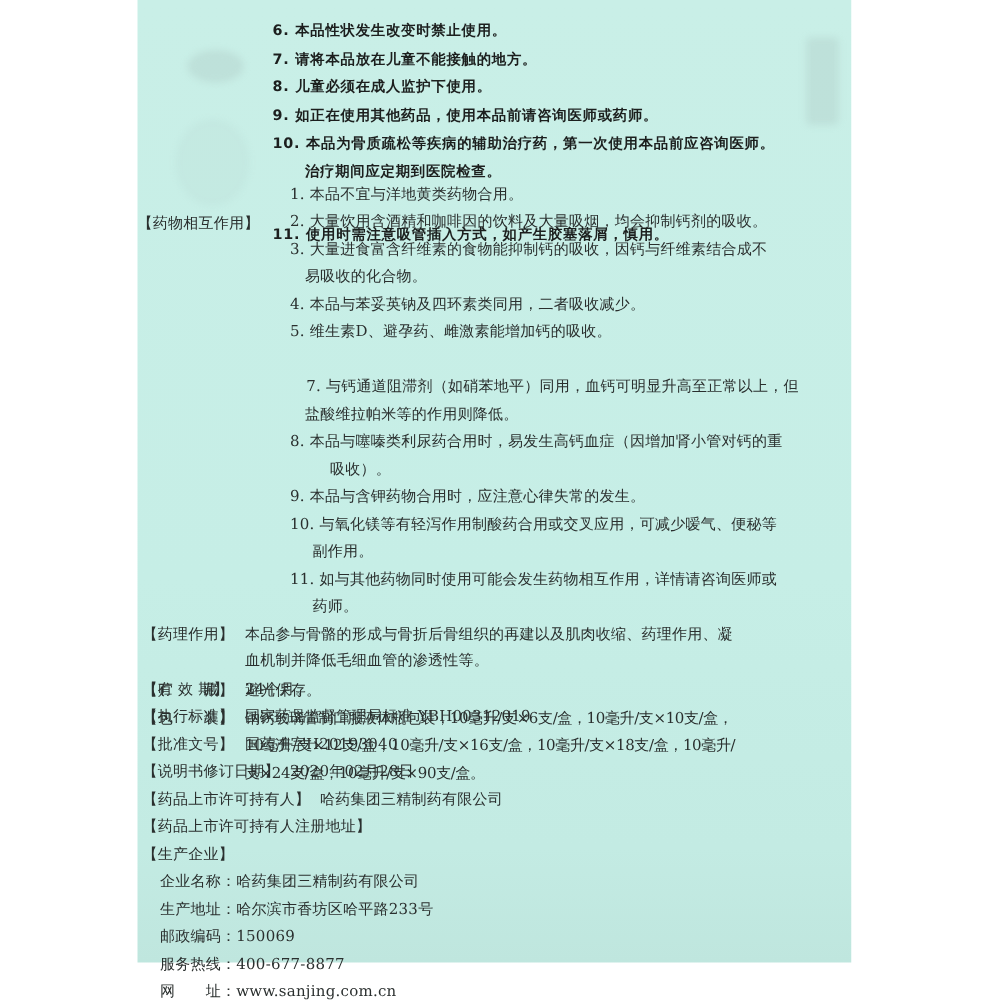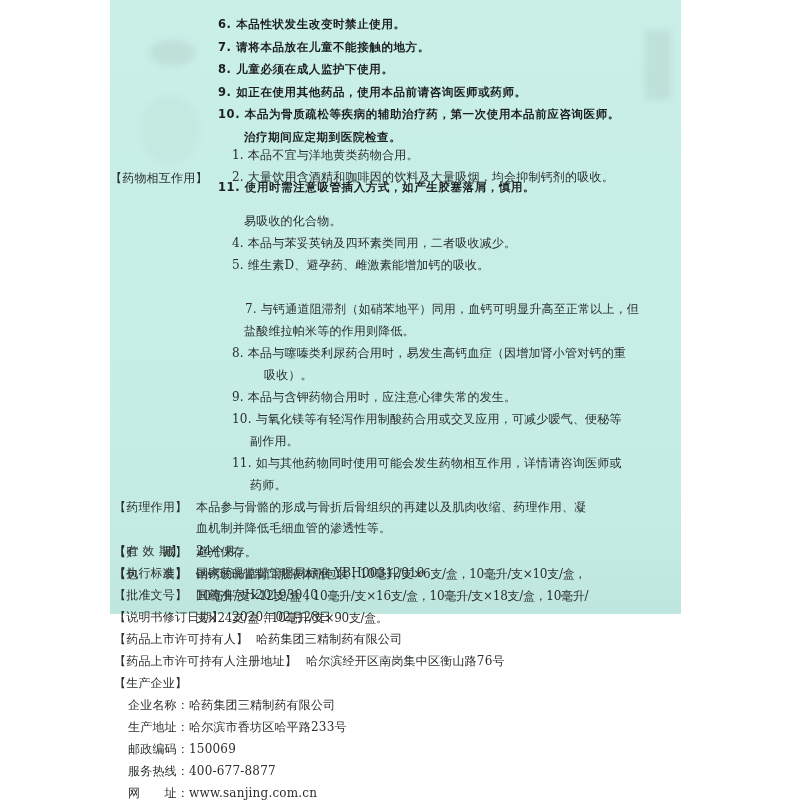--- a/index.html
+++ b/index.html
@@ -1,18 +1,18 @@
 <!DOCTYPE html>
 <html><head>
 <meta charset="utf-8">
 <style>
   html, body { margin:0; padding:0; }
   body { width:800px; height:800px; background:#ffffff; position:relative; overflow:hidden;
          font-family:"DejaVu Serif","Liberation Serif",serif; color:#2a2f2e; }
-  .paper { position:absolute; left:110px; top:0; width:571px; height:614px;
+  .paper { position:absolute; left:110px; top:0; width:571px; height:770px;
            background:linear-gradient(180deg,#c9efe7 0%,#c6eee6 60%,#c3ebe3 88%,#bfe6de 100%); }
   .ghost { position:absolute; border-radius:50%; background:rgba(160,185,180,0.25); filter:blur(3px); }
   .line { position:absolute; white-space:nowrap; font-size:12px; line-height:14px; letter-spacing:0.2px; }
   .bold { font-family:"DejaVu Sans","Liberation Sans",sans-serif; font-weight:bold; color:#1c1f1e; font-size:11.5px; letter-spacing:0.6px; }
 </style>
 </head>
 <body>
 
 <div class="paper">
   <div class="ghost" style="left:40px;top:40px;width:45px;height:26px;"></div>
@@ -23,20 +23,21 @@
   <div class="line bold" style="left:108px;top:40px;"><span>7.</span> <span>请将本品放在儿童不能接触的地方。</span></div>
   <div class="line bold" style="left:108px;top:62px;"><span>8.</span> <span>儿童必须在成人监护下使用。</span></div>
   <div class="line bold" style="left:108px;top:85px;"><span>9.</span> <span>如正在使用其他药品，使用本品前请咨询医师或药师。</span></div>
   <div class="line bold" style="left:108px;top:107px;"><span>10.</span> <span>本品为骨质疏松等疾病的辅助治疗药，第一次使用本品前应咨询医师。</span></div>
   <div class="line bold" style="left:134px;top:130px;">治疗期间应定期到医院检查。</div>
   <div class="line bold" style="left:108px;top:152px;margin-top:28px;"><span>11.</span> <span>使用时需注意吸管插入方式，如产生胶塞落屑，慎用。</span></div>
 
   <div class="line" style="left:0;top:148px;margin-top:23px;">【药物相互作用】</div>
   <div class="line" style="left:122px;top:148px;">1. 本品不宜与洋地黄类药物合用。</div>
   <div class="line" style="left:122px;top:170px;">2. 大量饮用含酒精和咖啡因的饮料及大量吸烟，均会抑制钙剂的吸收。</div>
+  <div class="line" style="left:122px;top:192px;">3. 大量进食富含纤维素的食物能抑制钙的吸收，因钙与纤维素结合成不</div>
   <div class="line" style="left:134px;top:214px;">易吸收的化合物。</div>
   <div class="line" style="left:122px;top:236px;">4. 本品与苯妥英钠及四环素类同用，二者吸收减少。</div>
   <div class="line" style="left:122px;top:258px;">5. 维生素D、避孕药、雌激素能增加钙的吸收。</div>
   <div class="line" style="left:135px;top:302px;">7. 与钙通道阻滞剂（如硝苯地平）同用，血钙可明显升高至正常以上，但</div>
   <div class="line" style="left:134px;top:324px;">盐酸维拉帕米等的作用则降低。</div>
   <div class="line" style="left:122px;top:346px;">8. 本品与噻嗪类利尿药合用时，易发生高钙血症（因增加肾小管对钙的重</div>
   <div class="line" style="left:134px;top:368px;margin-left:20px;">吸收）。</div>
   <div class="line" style="left:122px;top:390px;">9. 本品与含钾药物合用时，应注意心律失常的发生。</div>
   <div class="line" style="left:122px;top:412px;">10. 与氧化镁等有轻泻作用制酸药合用或交叉应用，可减少嗳气、便秘等</div>
   <div class="line" style="left:140px;top:434px;">副作用。</div>
@@ -94,21 +95,20 @@
   <div class="line" style="left:4px;top:588px;">【批准文号】</div>
   <div class="line" style="left:86px;top:588px;">国药准字H20193040</div>
 
   <div class="line" style="left:4px;top:610px;">【说明书修订日期】</div>
   <div class="line" style="left:122px;top:610px;">2020年02月28日</div>
 
   <div class="line" style="left:4px;top:632px;">【药品上市许可持有人】</div>
   <div class="line" style="left:146px;top:632px;">哈药集团三精制药有限公司</div>
 
   <div class="line" style="left:4px;top:654px;">【药品上市许可持有人注册地址】</div>
-  <div class="line" style="left:196px;top:654px;">哈尔滨经开区南岗集中区衡山路76号</div>
 
   <div class="line" style="left:4px;top:676px;">【生产企业】</div>
 
   <div class="line" style="left:18px;top:698px;"><span>企业名称：</span><span>哈药集团三精制药有限公司</span></div>
   <div class="line" style="left:18px;top:720px;"><span>生产地址：</span><span>哈尔滨市香坊区哈平路233号</span></div>
   <div class="line" style="left:18px;top:742px;"><span>邮政编码：</span><span>150069</span></div>
   <div class="line" style="left:18px;top:764px;"><span>服务热线：</span><span>400-677-8877</span></div>
   <div class="line" style="left:18px;top:786px;"><span>网　　址：</span><span>www.sanjing.com.cn</span></div>
 
 </div>

